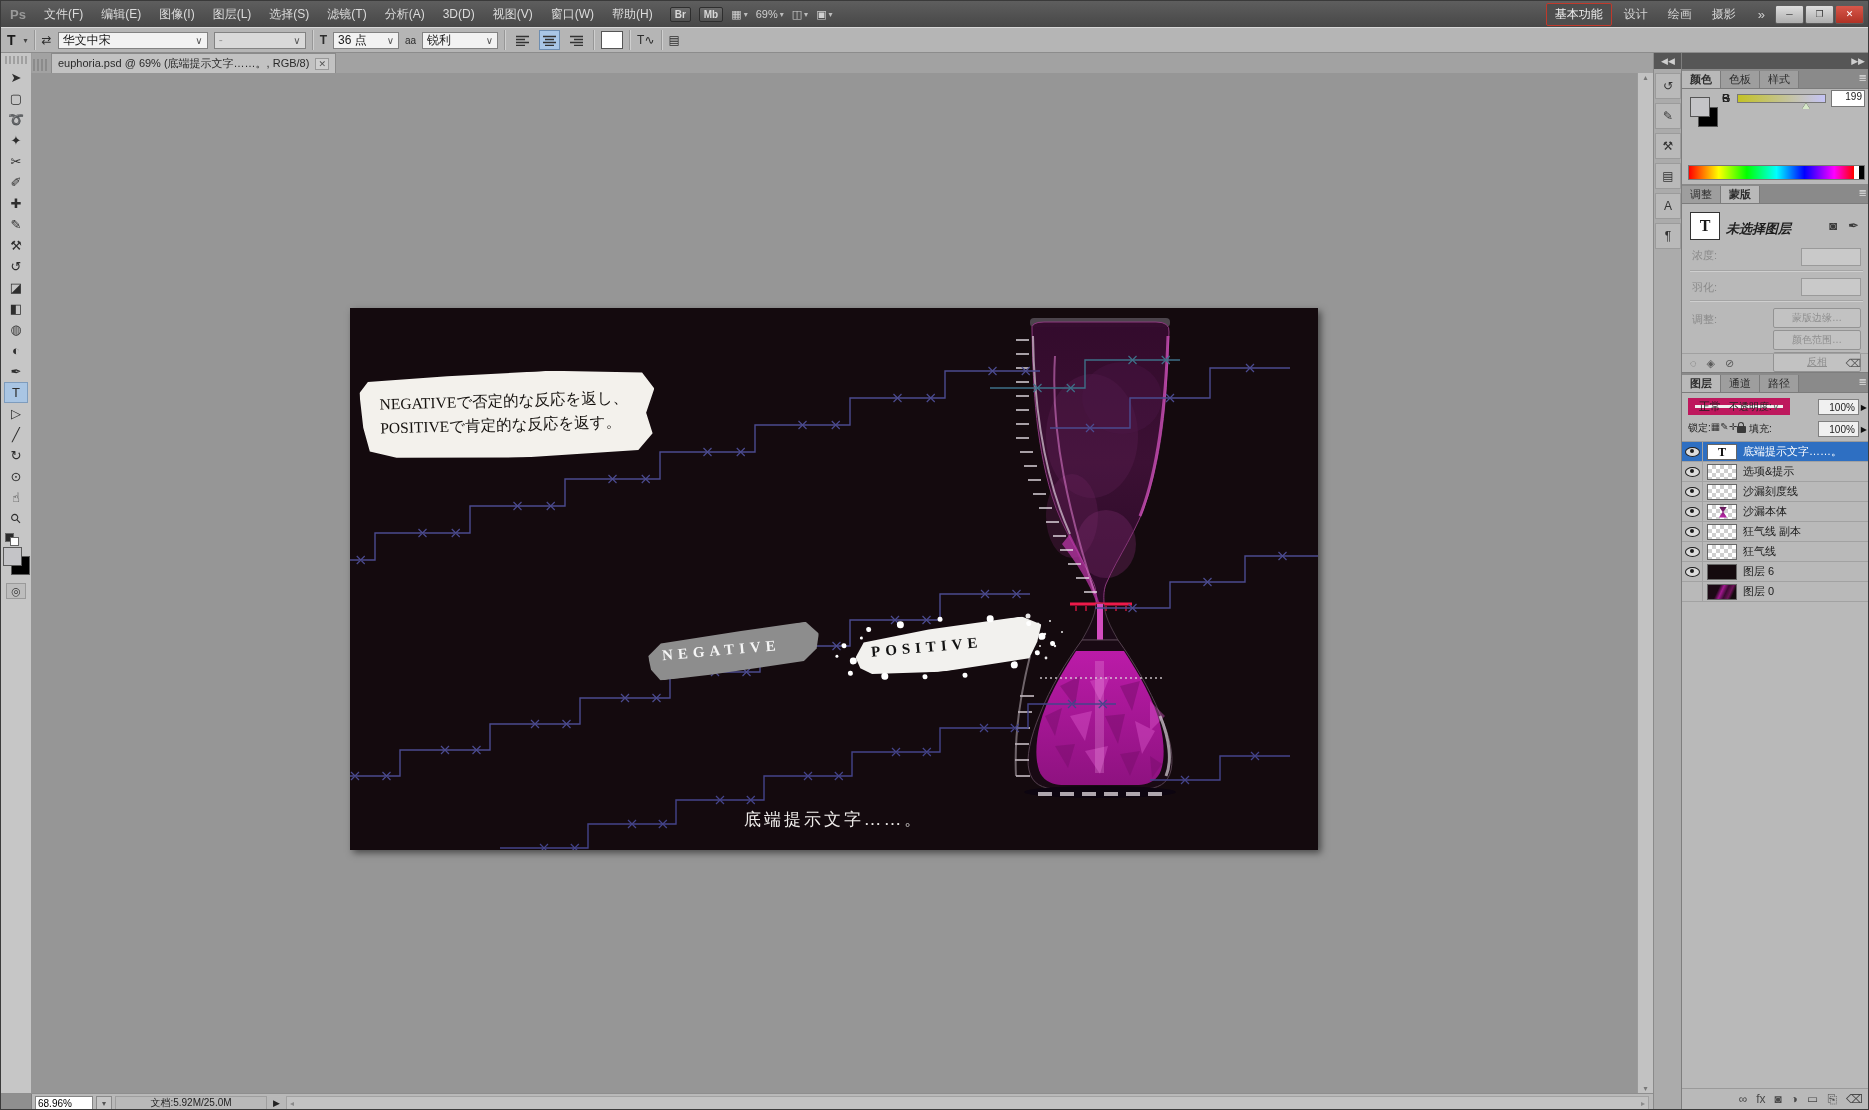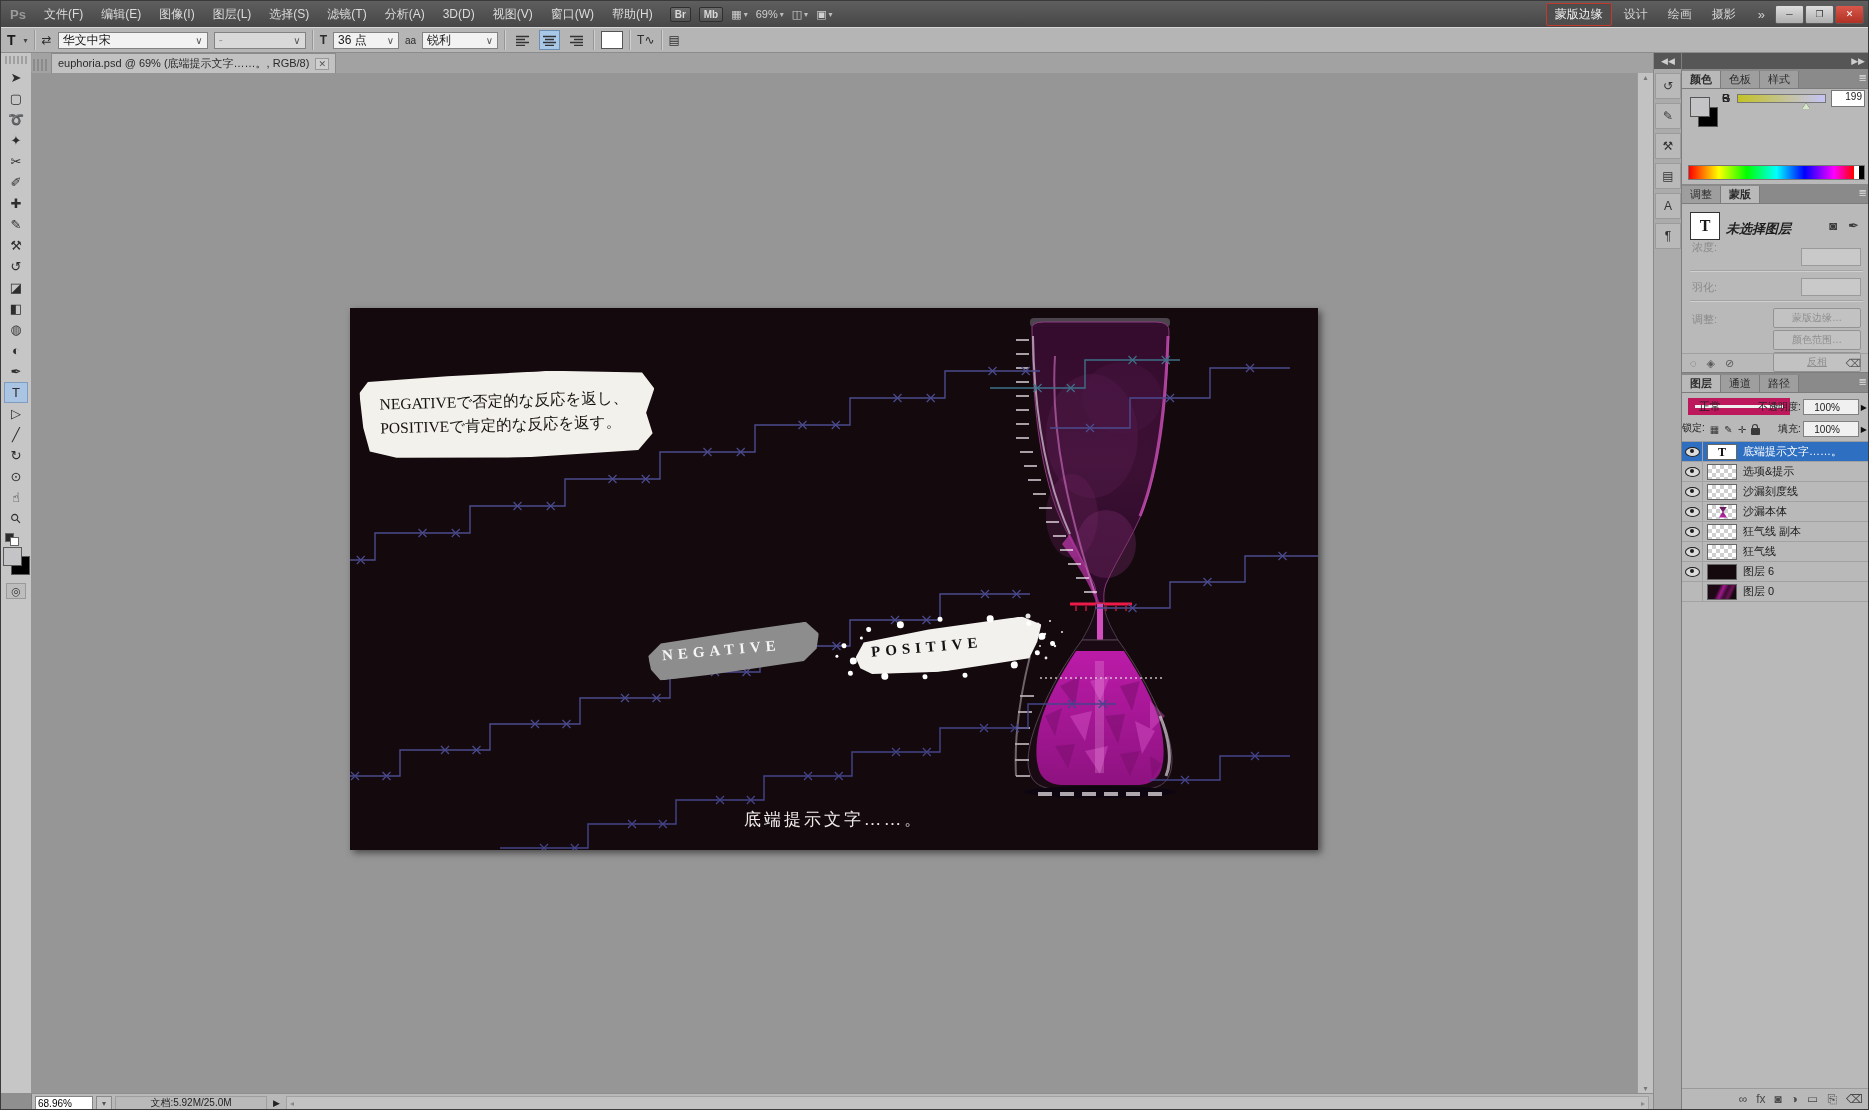--- a/index.html
+++ b/index.html
@@ -143,23 +143,23 @@
   #mk-footer .trash{margin-left:auto;margin-right:10px;}
   
   #layers-ctl{position:relative;height:48px;border-bottom:1px solid #9a9a9a;}
   #blend-box{position:absolute;left:6px;top:5px;width:102px;height:17px;background:#f0f0f0;border:7px solid #be185d;
     display:flex;align-items:center;justify-content:space-between;padding:0 4px;font-size:11px;box-sizing:border-box;}
   #blend-box .sel{font-size:9px;color:#555;}
   .small-label{font-size:10px;color:#222;}
   #opacity-wrap{position:absolute;right:4px;top:6px;display:flex;align-items:center;gap:2px;}
   #fill-wrap{position:absolute;right:4px;top:28px;display:flex;align-items:center;gap:2px;}
   .val-box{width:36px;height:14px;background:#f0f0f0;border:1px solid #808080;font-size:10px;
-    display:flex;align-items:center;justify-content:flex-end;padding-right:18px;}
+    display:flex;align-items:center;justify-content:flex-end;padding-right:3px;margin-left:44px;}
   .spin{font-size:8px;color:#111;}
-  #lock-row{position:absolute;left:0;top:28px;display:flex;align-items:flex-end;gap:5px;font-size:10px;color:#222;}
+  #lock-row{position:absolute;left:6px;top:28px;display:flex;align-items:flex-start;font-size:10px;color:#222;}
   .lk{font-size:10px;color:#333;}
   .lockico{display:inline-block;width:9px;height:7px;background:#3a3a3a;border-radius:1px;position:relative;margin-top:5px;}
   .lockico::before{content:'';position:absolute;left:1px;top:-4px;width:4px;height:4px;border:1.5px solid #3a3a3a;
     border-bottom:none;border-radius:3px 3px 0 0;}
   #layer-list{overflow:hidden;}
   .layer-row{height:19px;display:flex;align-items:center;border-bottom:1px solid #a2a2a2;background:#b9b9b9;position:relative;}
   .layer-row[data-selected="true"]{background:#2e6fc2;}
   .layer-row[data-selected="true"] .lname{color:#fff;}
   .eye-cell{width:20px;height:100%;border-right:1px solid #a2a2a2;display:flex;align-items:center;justify-content:center;}
   .eye{display:inline-block;width:13px;height:8px;border:1px solid #1d1d1d;border-radius:50%;position:relative;background:#dcdcdc;}
@@ -248,21 +248,21 @@
         </div>
 
         <div class="mm-ico" data-name="screen-mode-button">
           <span>▣</span>
           <span class="caret" data-name="dropdown-caret-icon">▾</span>
         </div>
 
     </div>
     <div id="workspaces" data-name="workspace-switcher">
 
-        <div class="ws-btn" data-name="workspace-essentials" data-active="true">蒙版边缘</div>
+        <div class="ws-btn" data-name="workspace-essentials" data-active="true">基本功能</div>
 
         <div class="ws-btn" data-name="workspace-design" data-active="false">设计</div>
 
         <div class="ws-btn" data-name="workspace-painting" data-active="false">绘画</div>
 
         <div class="ws-btn" data-name="workspace-photography" data-active="false">摄影</div>
 
       <span id="overflow-chevrons" data-name="workspace-overflow-button">»</span>
     </div>
     <div id="win-controls" data-name="window-controls">
@@ -641,21 +641,21 @@
 
         <div class="ptab" data-name="tab-masks" data-active="true">蒙版</div>
 
       <span class="pmenu" data-name="panel-menu-icon">≣</span>
     </div>
     <div id="masks-body" data-name="masks-panel">
       <div id="mk-thumb" data-name="mask-type-thumbnail">T</div>
       <div id="mk-name" data-name="no-layer-selected-text">未选择图层</div>
       <span class="mk-ico" style="right:34px;" data-name="add-pixel-mask-icon">◙</span>
       <span class="mk-ico" style="right:12px;" data-name="add-vector-mask-icon">✒</span>
-      <div class="mk-row-label" style="top:36px;" data-name="density-label">浓度:</div>
+      <div class="mk-row-label" style="top:44px;" data-name="density-label">浓度:</div>
       <div class="mk-field" style="top:44px;" data-name="density-field"></div>
       <div class="mk-sep" style="top:66px;" data-name="separator"></div>
       <div class="mk-row-label" style="top:76px;" data-name="feather-label">羽化:</div>
       <div class="mk-field" style="top:74px;" data-name="feather-field"></div>
       <div class="mk-sep" style="top:96px;" data-name="separator"></div>
       <div class="mk-row-label" style="top:108px;" data-name="refine-label">调整:</div>
       <div class="mk-btn" style="top:104px;" data-name="mask-edge-button">蒙版边缘…</div>
       <div class="mk-btn" style="top:126px;" data-name="color-range-button">颜色范围…</div>
       <div class="mk-btn" style="top:148px;text-decoration:underline;" data-name="invert-button">反相</div>
       <div id="mk-footer" data-name="masks-panel-footer">

